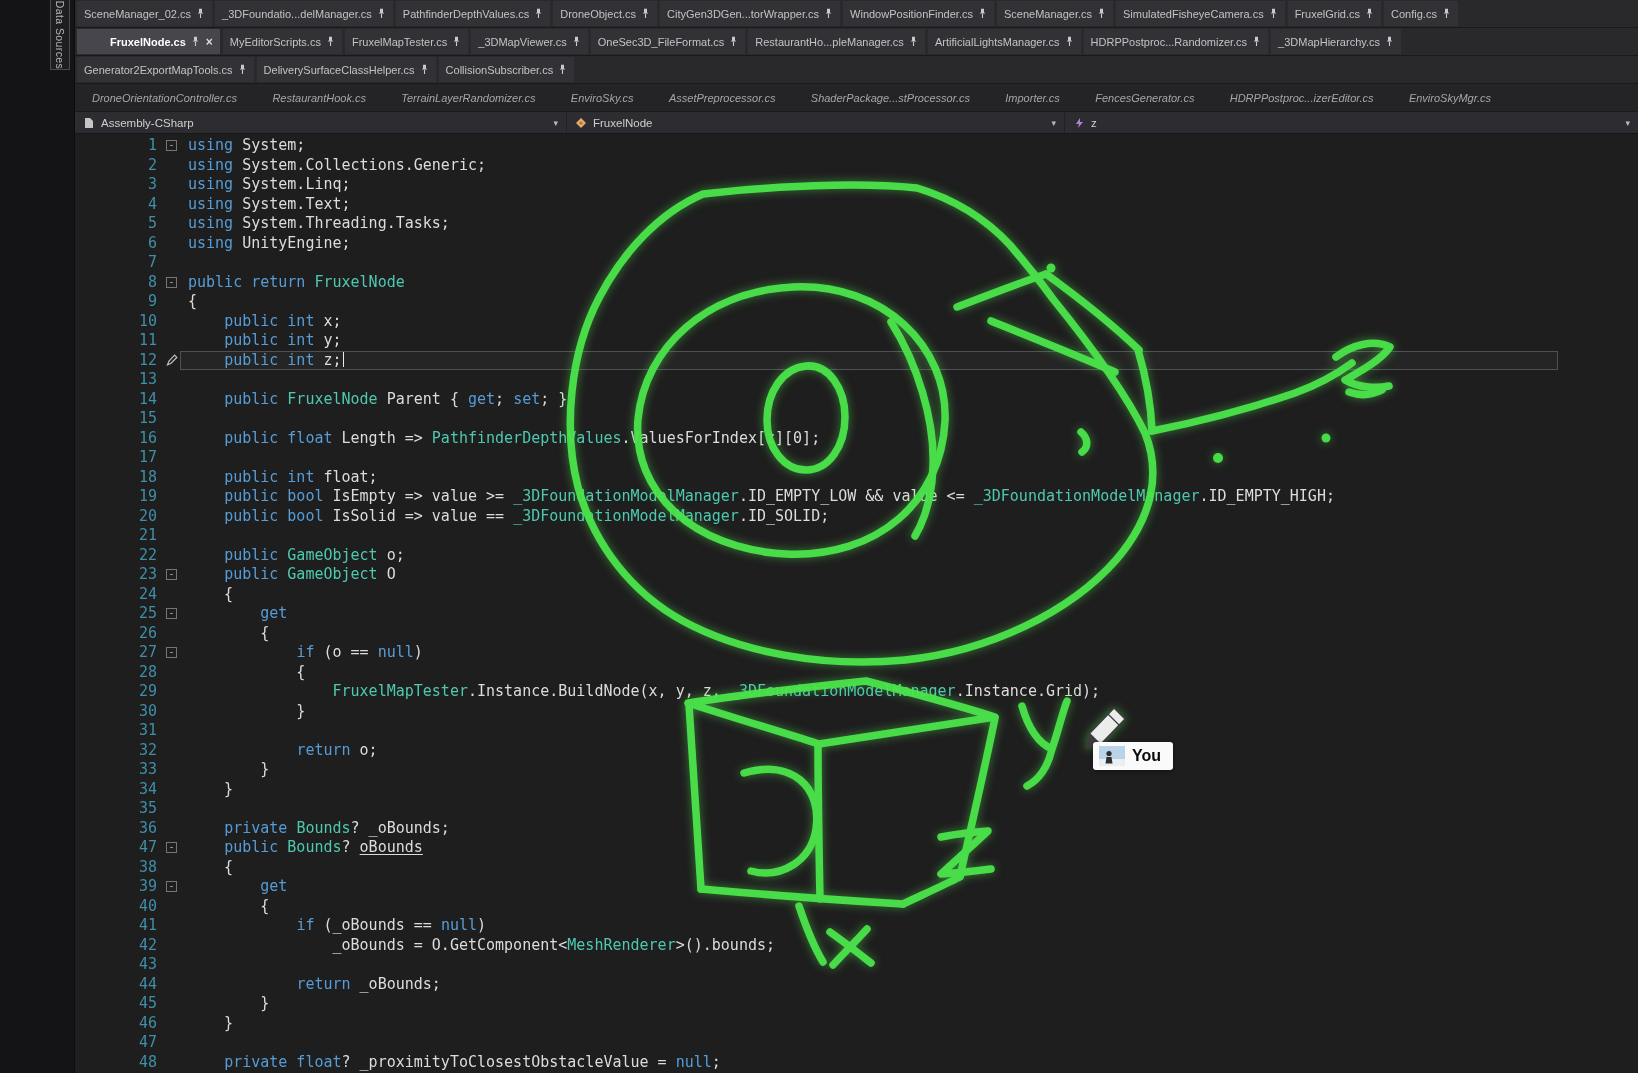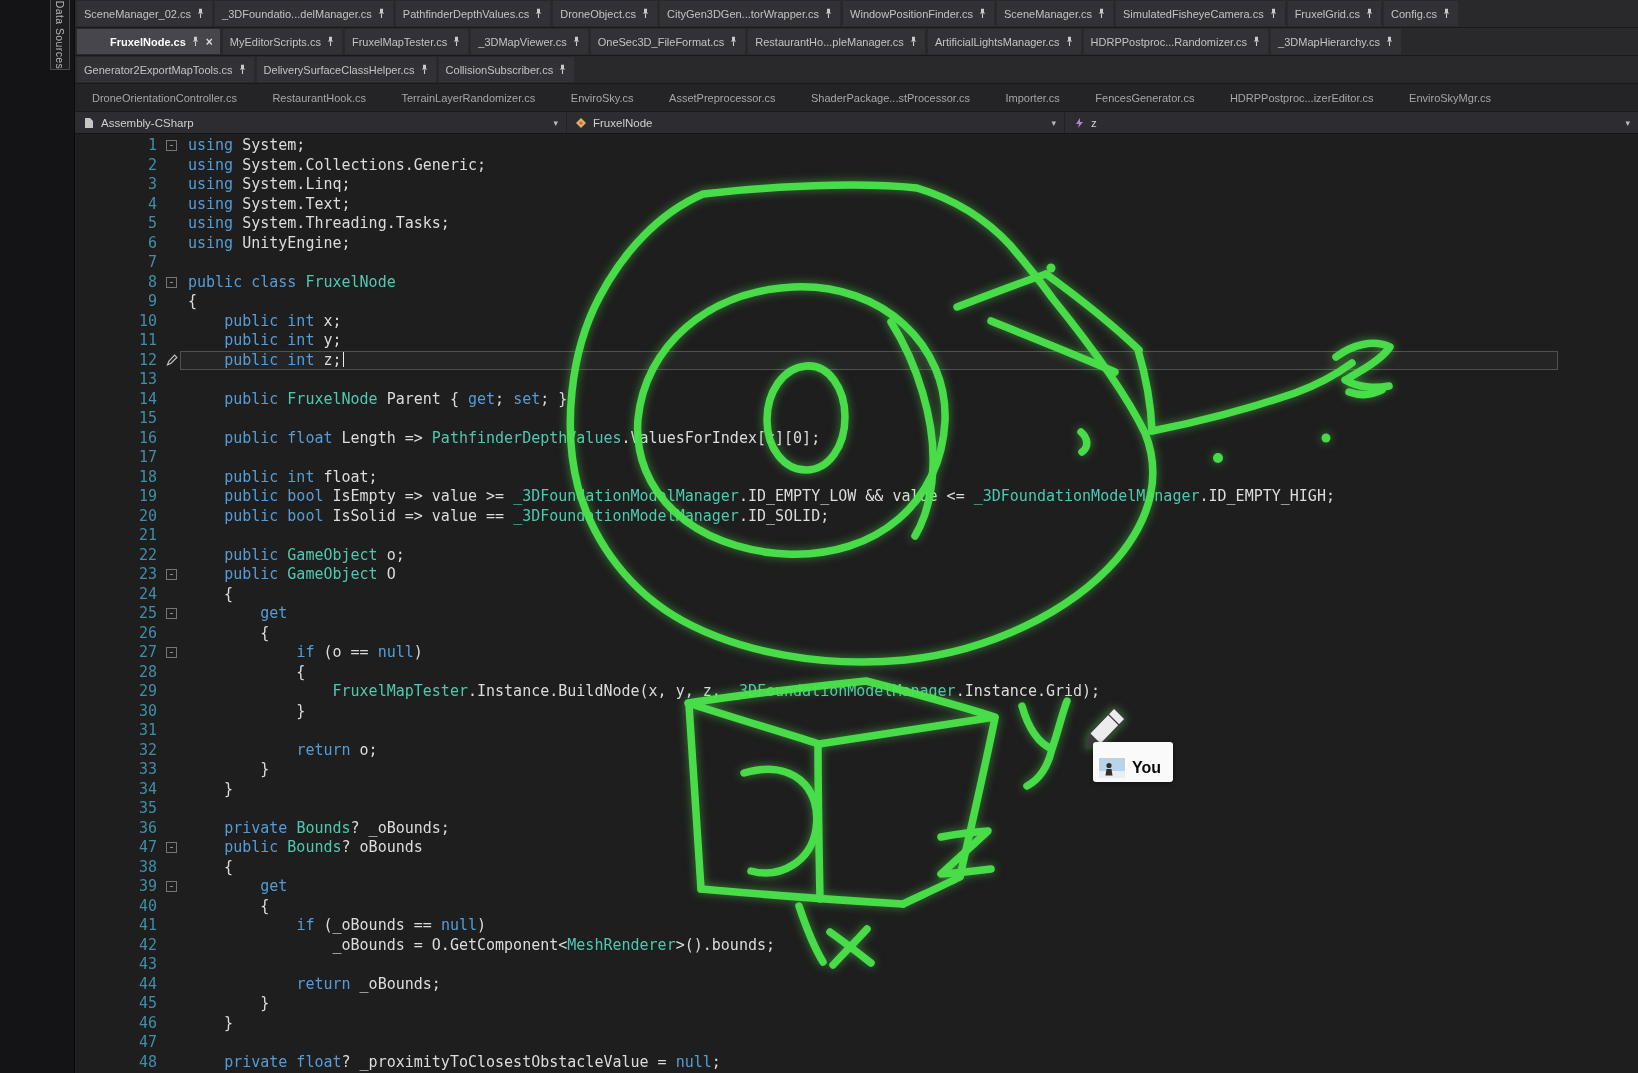--- a/index.html
+++ b/index.html
@@ -12,21 +12,21 @@
   .left-strip { width:75px; flex:none; background:#141416; position:relative; border-right:1px solid #0c0c0c; }
   .vtab { position:absolute; top:0; right:4px; width:20px; height:70px; background:#1e1e21; border:1px solid #4a4a4c; border-top:none; }
   .vtab-label { position:absolute; left:50%; top:50%; transform:translate(-50%,-50%) rotate(90deg); white-space:nowrap; font-size:10.5px; color:#b4b4b4; letter-spacing:.4px; }
 
   .main { flex:1; min-width:0; display:flex; flex-direction:column; }
 
   
   .tab-row { display:flex; align-items:stretch; gap:3px; background:#29292c; padding:1px 2px; height:28px; border-bottom:1px solid #1a1a1c; }
   .tab { display:flex; align-items:center; gap:5px; padding:0 7px; background:#323236; color:#c3c3c3; font-size:11px; white-space:nowrap; }
   .tab.active { background:#46464c; color:#ffffff; font-weight:bold;padding-left:33px; }
-  .tab-row.plain { background:#242427; justify-content:space-between; padding:1px 140px 1px 10px; }
+  .tab-row.plain { background:#242427; justify-content:space-between; padding:1px 140px 1px 10px;font-style:italic; }
   .tab-row.plain .tab { background:transparent; color:#a6a6a6; }
   .pin { display:flex; align-items:center; }
   .close-x { font-size:12px; color:#dcdcdc; margin-left:1px; }
 
   
   .navbar { height:22px; background:#2d2d31; display:flex; border-bottom:1px solid #161618; }
   .combo { display:flex; align-items:center; gap:6px; padding:0 8px; font-size:11.5px; color:#cfcfcf; border-right:1px solid #222226; }
   .combo .arrow { margin-left:auto; color:#b9b9b9; font-size:9px; }
   .combo1 { width:492px; } .combo2 { width:498px; } .combo3 { flex:1; border-right:none; }
   .nav-icon { display:flex; align-items:center; }
@@ -37,29 +37,29 @@
   .code-line { display:flex; height:19.5px; line-height:19.5px; font-size:15px; }
   .gutter { width:88px; flex:none; text-align:right; padding-right:6px; color:var(--lnum); }
   .fold-col { width:17px; flex:none; display:flex; align-items:center; justify-content:center; }
   .fold-box { width:11px; height:11px; border:1px solid #757577; background:#1e1e1e; color:#b0b0b0;
               font-size:10px; line-height:8px; text-align:center; }
   .code-content { flex:1; margin-right:80px; padding-left:8px; white-space:pre; color:var(--plain); }
   .code-line.current .code-content { background:rgba(255,255,255,.035); box-shadow:inset 0 0 0 1px #505054; }
   .tok-k { color:var(--kw); }
   .tok-t { color:var(--type); }
   .tok-p { color:var(--plain); }
-  .tok-u { color:var(--plain); text-underline-offset:2px; }
+  .tok-u { color:var(--plain); text-decoration:underline; text-underline-offset:2px; }
   .caret { display:inline-block; width:1.5px; height:15px; background:#ececec; vertical-align:-2px; margin-left:1px; }
   .gutter-pencil { display:flex; align-items:center; }
 
   
   .ink-overlay { position:absolute; inset:0; pointer-events:none; z-index:50;
                  filter:drop-shadow(0 0 5px rgba(86,238,86,.5)); }
   .you-badge { position:absolute; left:1093px; top:742px; z-index:60; display:flex; align-items:center; gap:7px;
-               background:#fafafa; border-radius:3px; padding:16px 12px 4px 6px; box-shadow:0 1px 4px rgba(0,0,0,.45);
+               background:#fafafa; border-radius:3px; padding:4px 12px 4px 6px; box-shadow:0 1px 4px rgba(0,0,0,.45);
                font-size:16px; font-weight:bold; color:#0a0a0a; }
 </style>
 </head>
 <body>
 
 <div class="app">
 
   <div class="left-strip">
     <div class="vtab">
       <span class="vtab-label">Data Sources</span>
@@ -374,21 +374,21 @@
           <div class="code-line">
             <span class="gutter">7</span>
             <span class="fold-col"></span>
             <span class="code-content"></span>
           </div>
           <div class="code-line">
             <span class="gutter">8</span>
             <span class="fold-col">
               <span class="fold-box">-</span>
             </span>
-            <span class="code-content"><span class="tok-k">public class </span><span class="tok-t">FruxelNode</span></span>
+            <span class="code-content"><span class="tok-k">public return </span><span class="tok-t">FruxelNode</span></span>
           </div>
           <div class="code-line">
             <span class="gutter">9</span>
             <span class="fold-col"></span>
             <span class="code-content"><span class="tok-p">{</span></span>
           </div>
           <div class="code-line">
             <span class="gutter">10</span>
             <span class="fold-col"></span>
             <span class="code-content"><span class="tok-p">    </span><span class="tok-k">public int </span><span class="tok-p">x;</span></span>

